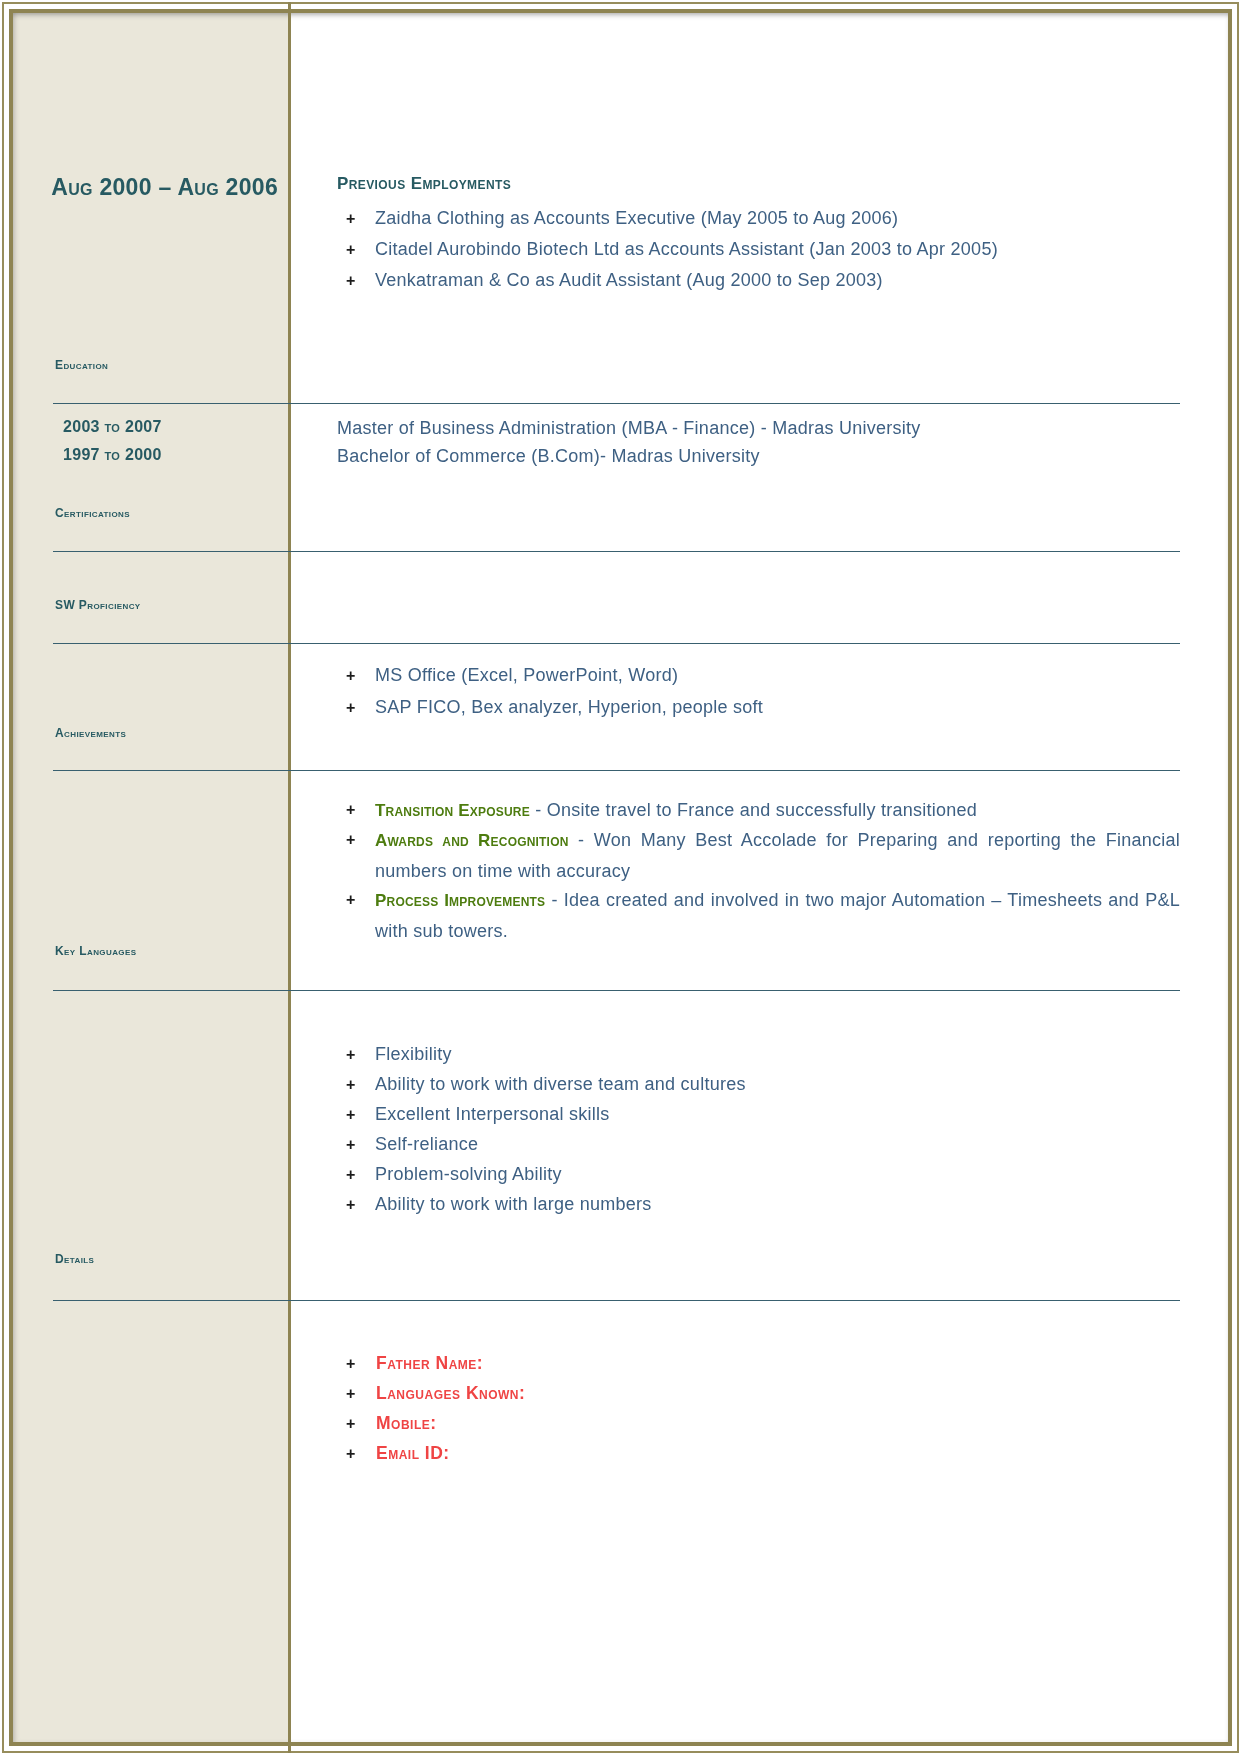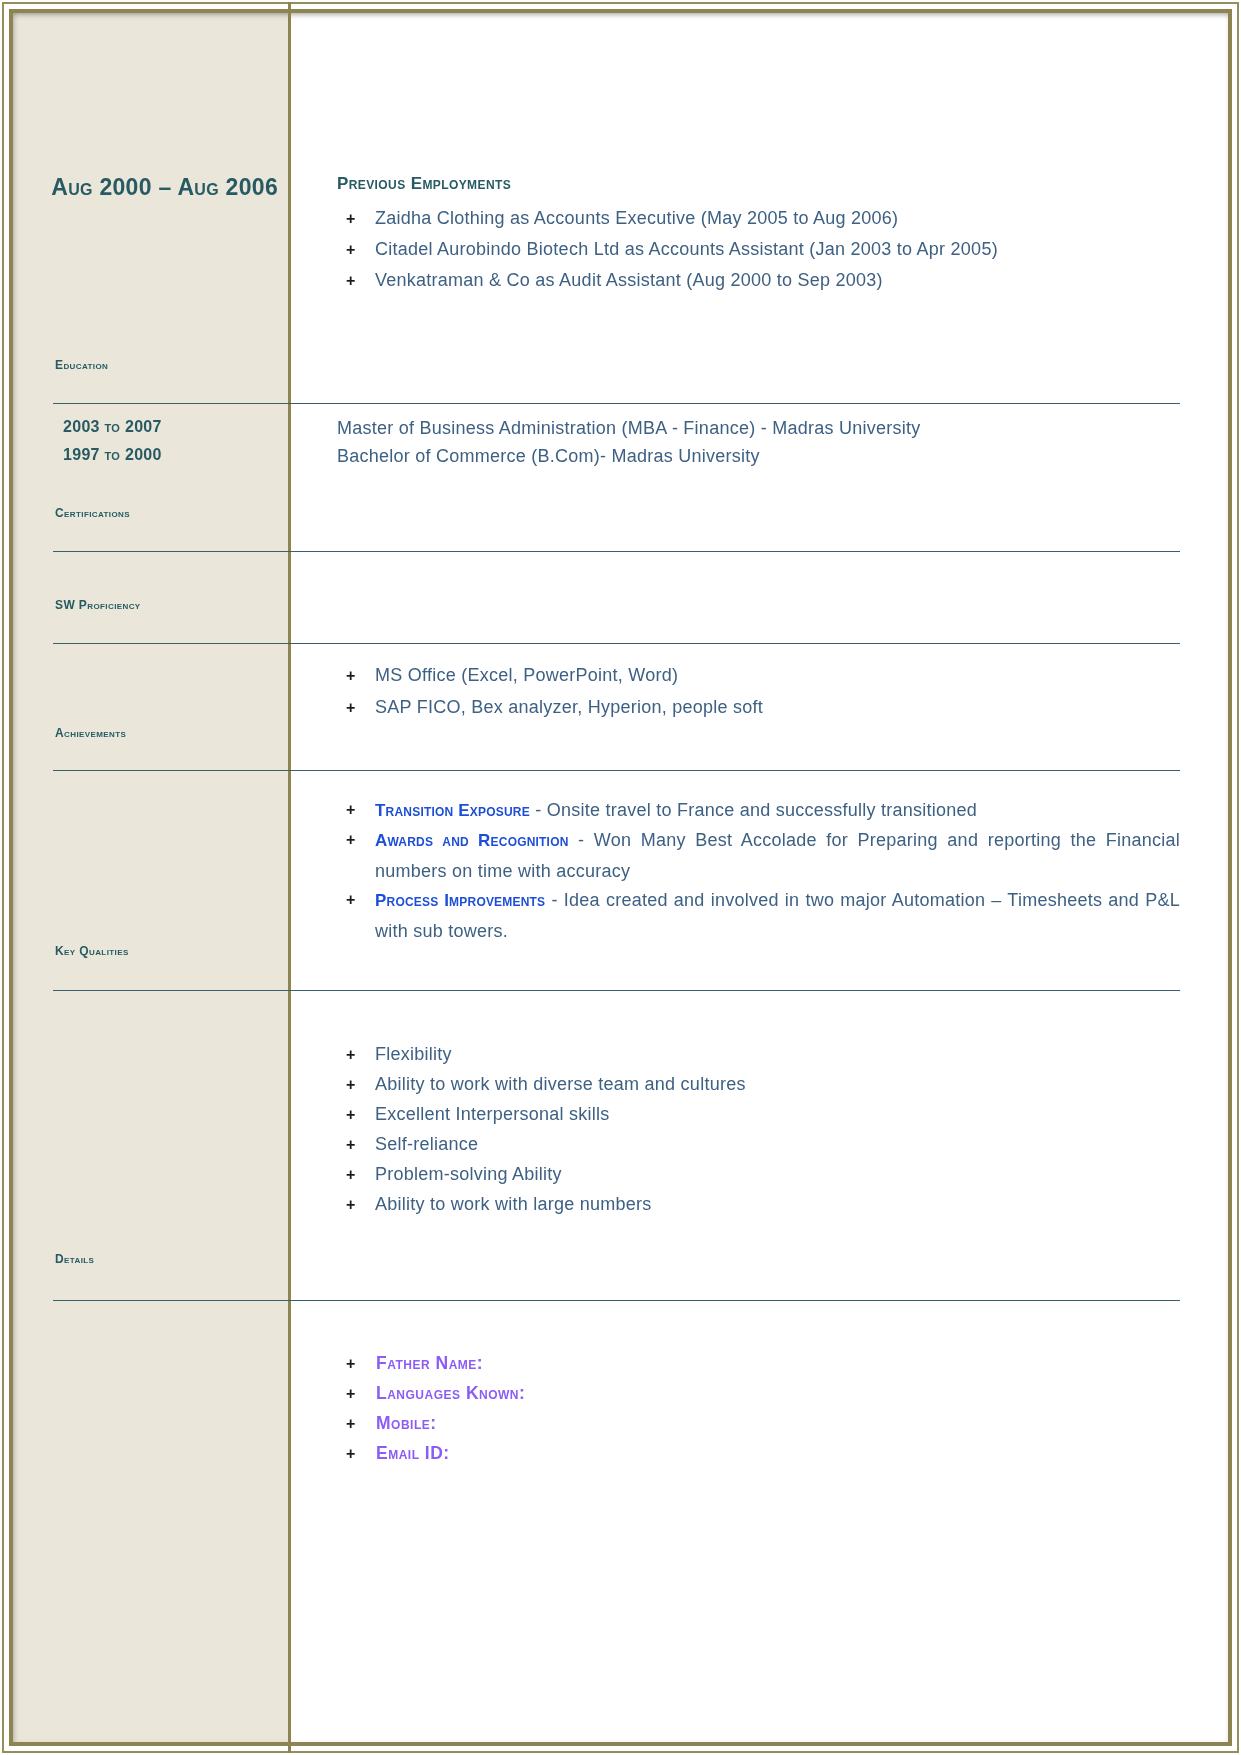--- a/index.html
+++ b/index.html
@@ -13,35 +13,35 @@
     box-shadow:inset 0 4px 5px -2px rgba(90,90,90,.45), inset 4px 0 5px -2px rgba(90,90,90,.25);}
   .sidebar-panel{position:absolute;left:13px;top:13px;width:276px;height:1729px;background:#EAE7DA;z-index:1;}
   .sidebar-divider{position:absolute;left:288px;top:2px;width:3px;height:1751px;background:#8E8452;z-index:6;}
 
   
   .rule{position:absolute;left:53px;width:1127px;height:0;border-top:1.6px solid #39606F;z-index:7;}
 
   
   .sc{font-variant:small-caps;font-weight:bold;}
   .teal{color:#275A62;}
-  .navy{color:#8b5cf6;}
+  .navy{color:#ef4444;}
   .steel{color:#3E6083;}
 
   .side-header{position:absolute;left:55px;font-size:12px;letter-spacing:.4px;white-space:nowrap;z-index:8;}
   .side-date{position:absolute;left:63px;font-size:16px;letter-spacing:.3px;white-space:nowrap;z-index:8;}
   .period{position:absolute;left:40px;width:238px;text-align:right;font-size:23px;letter-spacing:.3px;white-space:nowrap;z-index:8;}
 
   .content-header{position:absolute;left:337px;font-size:17px;letter-spacing:.4px;white-space:nowrap;z-index:8;}
   .row{position:absolute;left:346px;font-size:18px;letter-spacing:.25px;white-space:nowrap;z-index:8;}
   .edu-row{position:absolute;left:337px;font-size:18px;letter-spacing:.25px;white-space:nowrap;z-index:8;}
   .plus{display:inline-block;width:29px;color:#1C1C1C;font-size:16px;font-weight:bold;vertical-align:baseline;}
   .ach{position:absolute;left:346px;width:834px;padding-left:29px;box-sizing:border-box;
        font-size:18px;letter-spacing:.25px;line-height:30px;text-align:justify;z-index:8;}
   .ach .plus{position:absolute;left:0;top:0;width:29px;}
-  .ach-label{font-variant:small-caps;font-weight:bold;color:#1d4ed8;font-size:17px;letter-spacing:.2px;margin-top:24px;}
+  .ach-label{font-variant:small-caps;font-weight:bold;color:#4d7c0f;font-size:17px;letter-spacing:.2px;margin-top:24px;}
   .detail-row{position:absolute;left:346px;font-size:17.5px;letter-spacing:.5px;white-space:nowrap;z-index:8;}
   .detail-row .plus{width:30px;}
 </style>
 </head>
 <body>
 
 <div class="page">
 
   <div class="sidebar-panel"></div>
   <div class="border-outer"></div>
@@ -55,21 +55,21 @@
   <div class="rule" style="top:990px"></div>
   <div class="rule" style="top:1300px"></div>
 
   <div class="period sc teal" style="top:174px">Aug 2000 – Aug 2006</div>
   <div class="side-header sc teal" style="top:358px">Education</div>
   <div class="side-date sc teal" style="top:418px">2003 to 2007</div>
   <div class="side-date sc teal" style="top:446px">1997 to 2000</div>
   <div class="side-header sc teal" style="top:506px">Certifications</div>
   <div class="side-header sc teal" style="top:598px">SW Proficiency</div>
   <div class="side-header sc teal" style="top:726px">Achievements</div>
-  <div class="side-header sc teal" style="top:944px">Key Qualities</div>
+  <div class="side-header sc teal" style="top:944px">Key Languages</div>
   <div class="side-header sc teal" style="top:1252px">Details</div>
 
   <div class="content-header sc teal" style="top:174px">Previous Employments</div>
   <div class="row steel" style="top:208px"><span class="plus">+</span><span>Zaidha Clothing as Accounts Executive (May 2005 to Aug 2006)</span></div>
   <div class="row steel" style="top:239px"><span class="plus">+</span><span>Citadel Aurobindo Biotech Ltd as Accounts Assistant (Jan 2003 to Apr 2005)</span></div>
   <div class="row steel" style="top:270px"><span class="plus">+</span><span>Venkatraman &amp; Co as Audit Assistant (Aug 2000 to Sep 2003)</span></div>
 
   <div class="edu-row steel" style="top:418px">Master of Business Administration (MBA - Finance) - Madras University</div>
   <div class="edu-row steel" style="top:446px">Bachelor of Commerce (B.Com)- Madras University</div>
 

